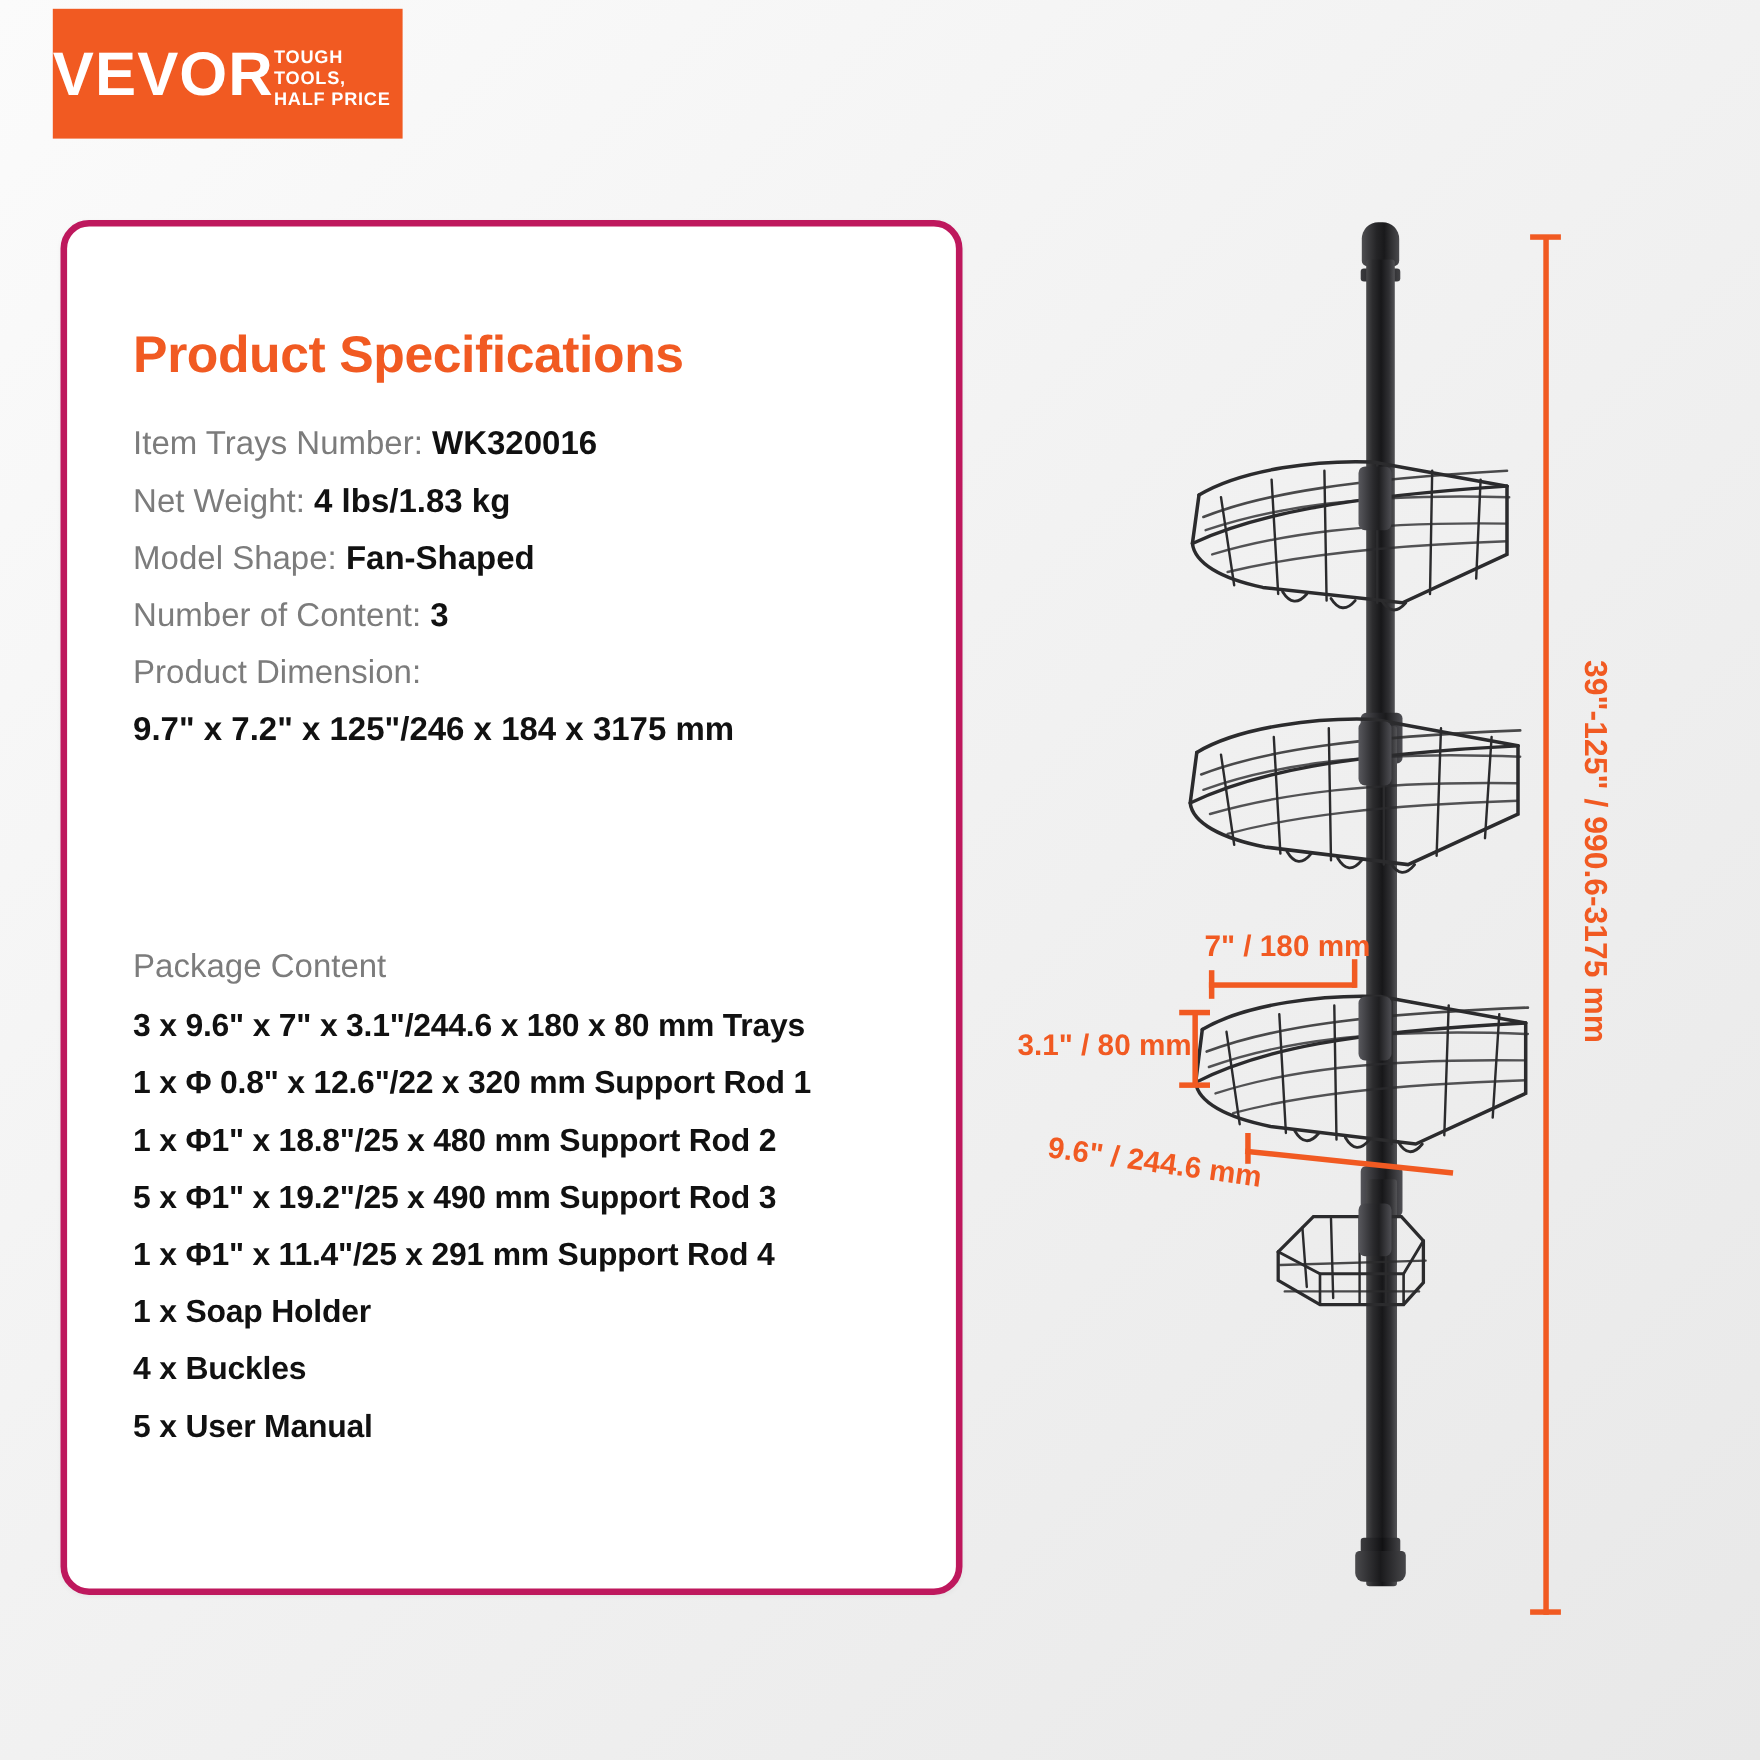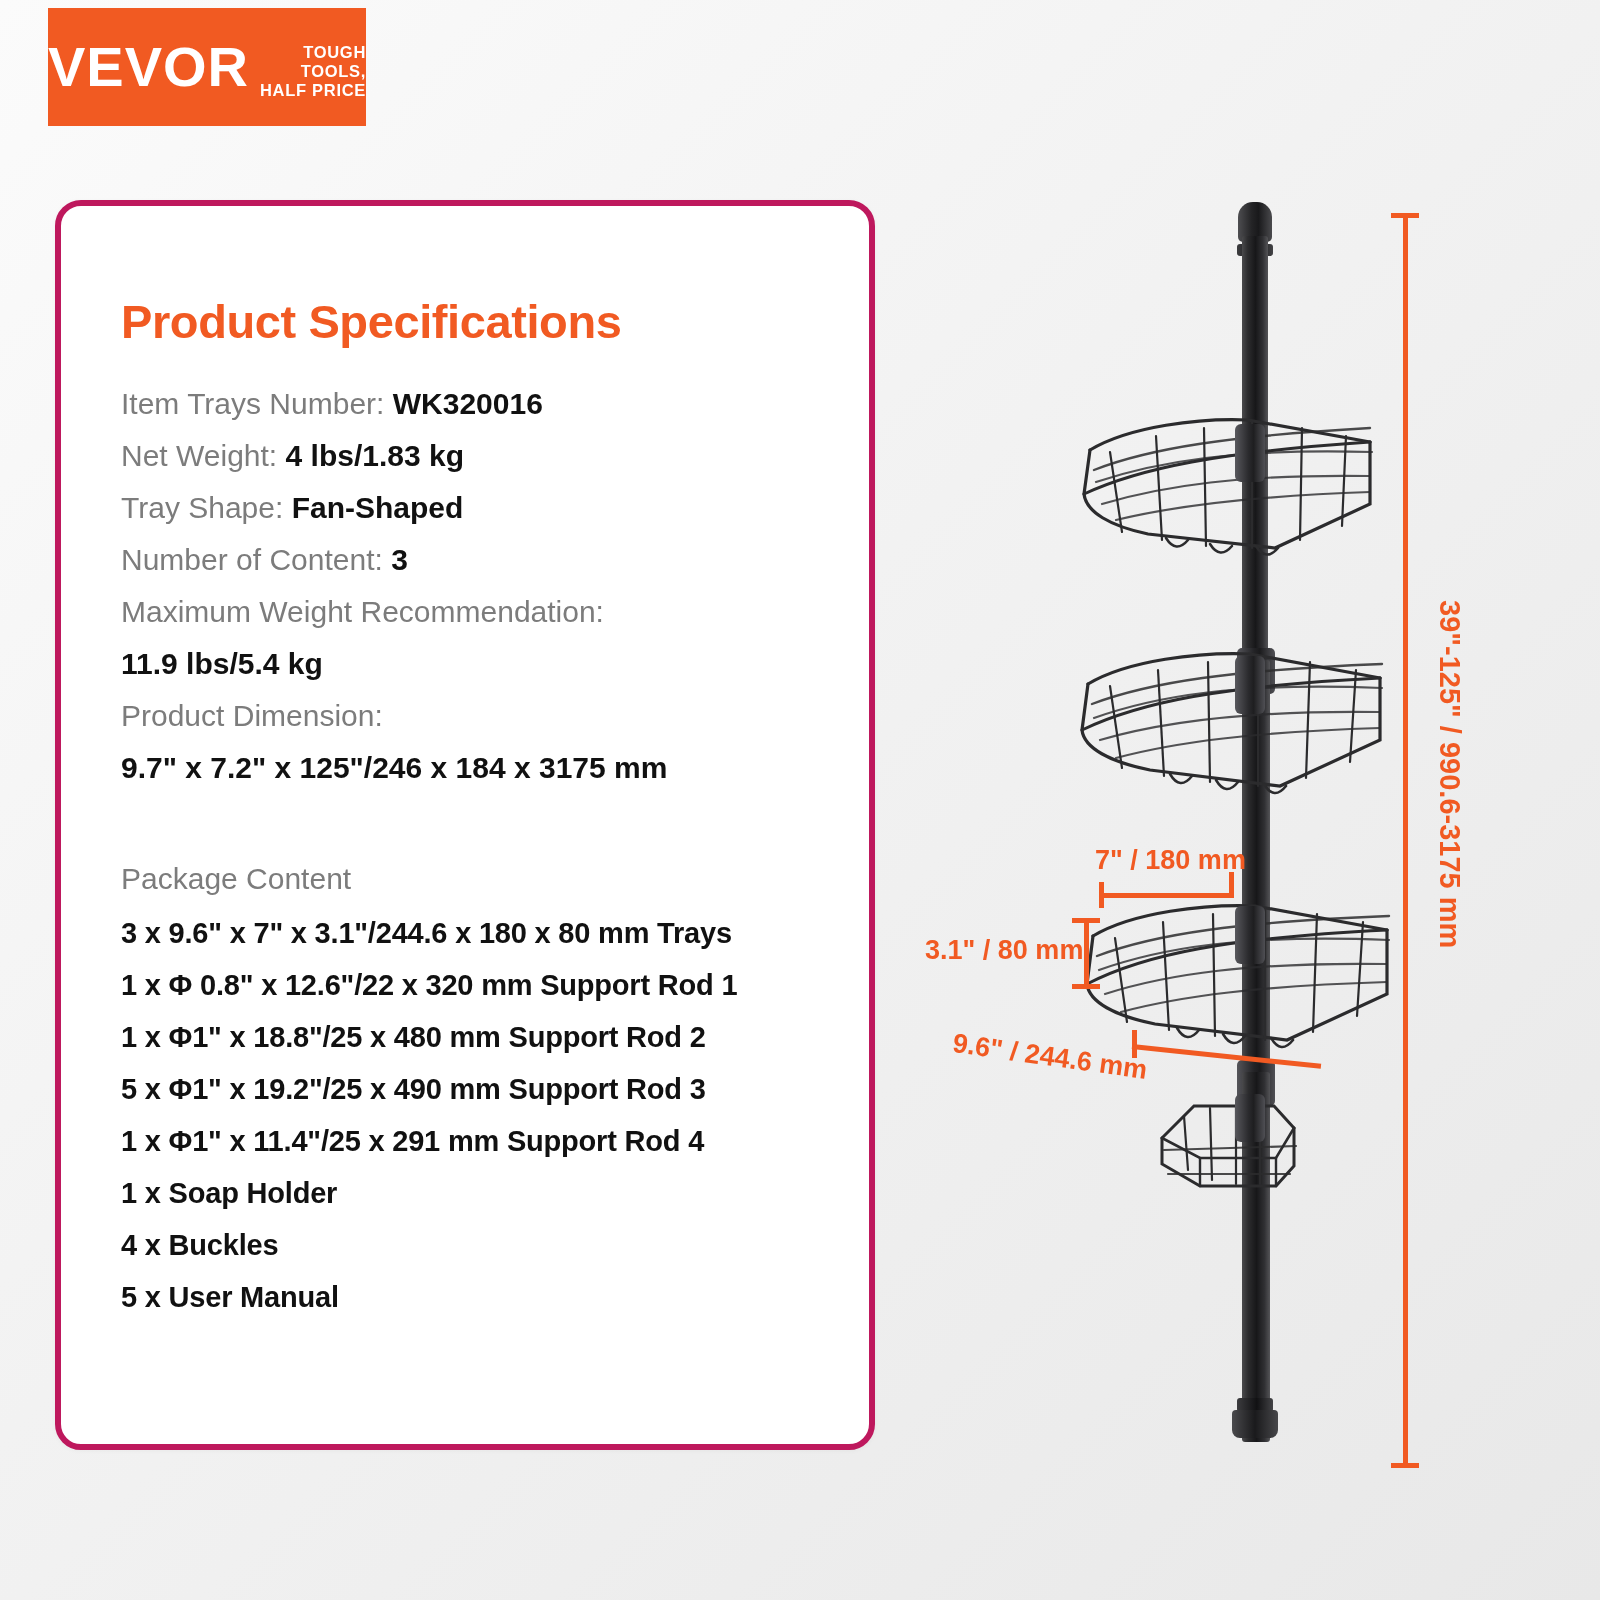--- a/index.html
+++ b/index.html
@@ -16,21 +16,20 @@
     background:#f15a22; display:flex; flex-direction:row;
     align-items:center; justify-content:center;
   }
   #brand-wordmark{
     color:#fff; font-weight:bold; font-size:56px; letter-spacing:1px;
     line-height:1; font-family:"Liberation Sans", sans-serif;
   }
   #brand-tagline{
     color:#fff; font-weight:bold; font-size:16.5px; letter-spacing:0.7px;
     margin-top:9px;
-    text-align:right;
   }
 
   
   #spec-card{
     position:absolute; left:55px; top:200px; width:820px; height:1250px;
     background:#fff; border:6px solid #be185d; border-radius:26px;
     box-shadow:0 1px 5px rgba(0,0,0,.04);
   }
   #spec-title{
     position:absolute; left:60px; top:88px;
@@ -116,23 +115,22 @@
 <div id="brand-logo">
   <div id="brand-wordmark">VEVOR</div>
   <div id="brand-tagline">TOUGH TOOLS, HALF PRICE</div>
 </div>
 
 <div id="spec-card">
   <div id="spec-title">Product Specifications</div>
   <div id="spec-list">
       <div class="spec-row"><span class="spec-label">Item Trays Number: </span><span class="spec-value">WK320016</span></div>
       <div class="spec-row"><span class="spec-label">Net Weight: </span><span class="spec-value">4 lbs/1.83 kg</span></div>
-      <div class="spec-row"><span class="spec-label">Tray Shape: </span><span class="spec-value">Fan-Shaped</span></div>
+      <div class="spec-row"><span class="spec-label">Model Shape: </span><span class="spec-value">Fan-Shaped</span></div>
       <div class="spec-row"><span class="spec-label">Number of Content: </span><span class="spec-value">3</span></div>
-      <div class="spec-row"><span class="spec-label">Maximum Weight Recommendation:</span><span class="spec-value-block">11.9 lbs/5.4 kg</span></div>
       <div class="spec-row"><span class="spec-label">Product Dimension:</span><span class="spec-value-block">9.7" x 7.2" x 125"/246 x 184 x 3175 mm</span></div>
     </div>
   <div id="package-block">
     <div id="package-heading">Package Content</div>
     <div id="package-items">
         <div class="package-item">3 x 9.6" x 7" x 3.1"/244.6 x 180 x 80 mm Trays</div>
         <div class="package-item">1 x Φ 0.8" x 12.6"/22 x 320 mm Support Rod 1</div>
         <div class="package-item">1 x Φ1" x 18.8"/25 x 480 mm Support Rod 2</div>
         <div class="package-item">5 x Φ1" x 19.2"/25 x 490 mm Support Rod 3</div>
         <div class="package-item">1 x Φ1" x 11.4"/25 x 291 mm Support Rod 4</div>

